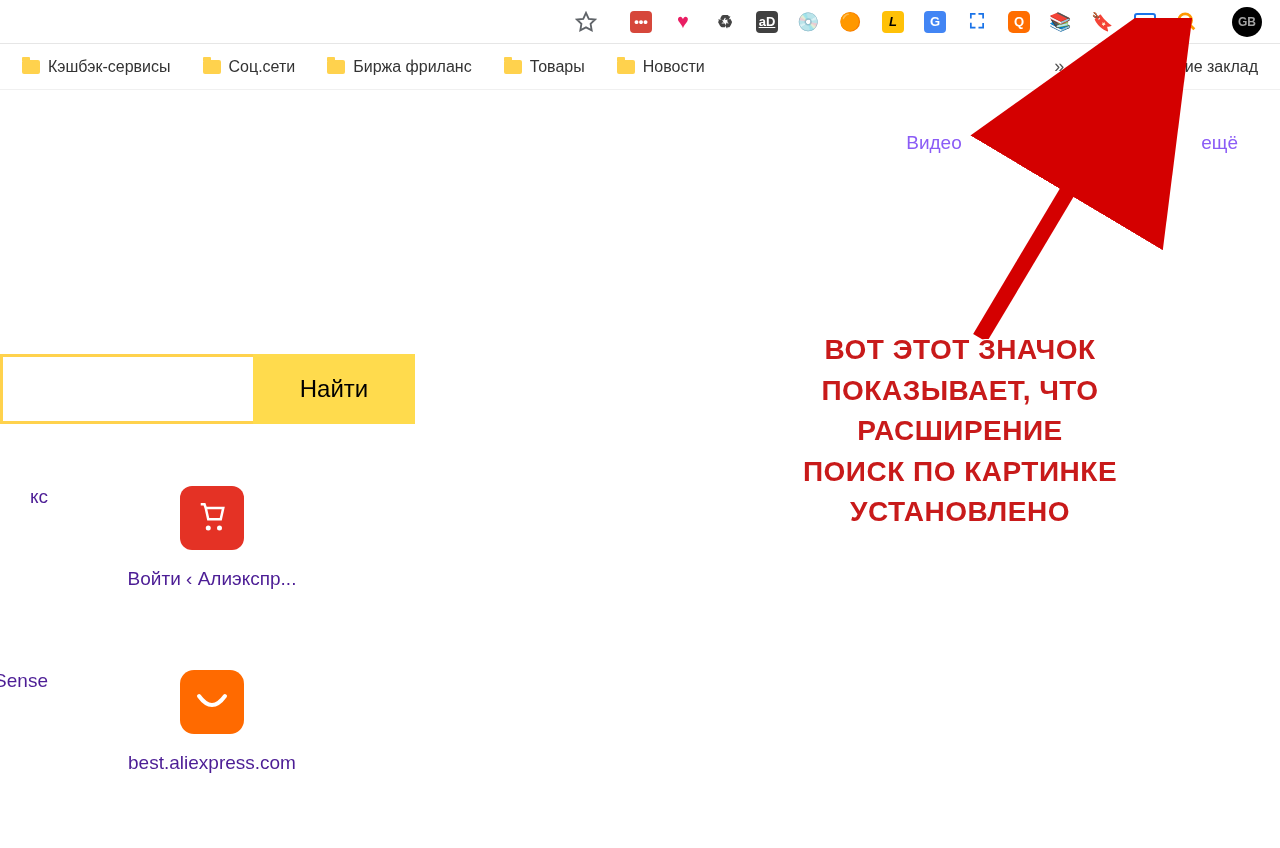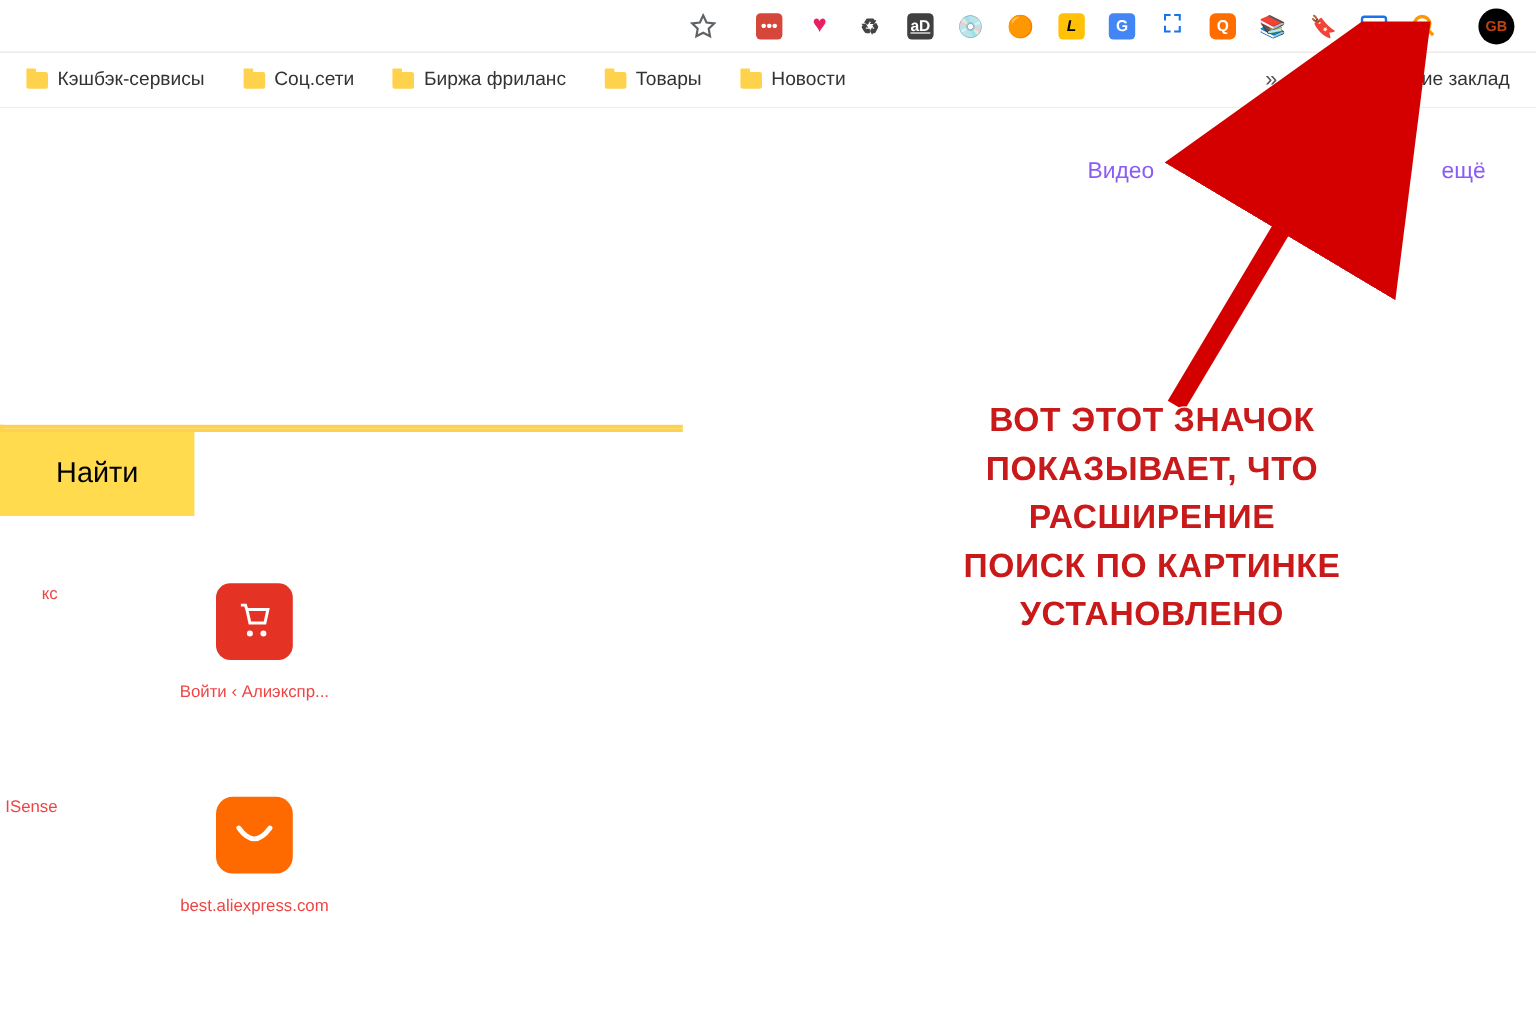--- a/index.html
+++ b/index.html
@@ -39,21 +39,21 @@
   .ext-l { background: #ffc107; color: #000; font-style: italic; }
   .ext-gt { background: #4285f4; }
   .ext-crop { color: #1a73e8; font-size: 20px; }
   .ext-q { background: #ff6d00; border-radius: 5px; }
   .ext-stack { color: #1976d2; font-size: 18px; }
   .ext-book { color: #d84315; font-size: 18px; }
   .ext-card { color: #1a73e8; font-size: 18px; border: 2px solid #1a73e8; border-radius: 3px; width:22px; height:18px;}
   .ext-search { color: #ff9800; font-size: 20px; }
   .profile-dot {
     width: 30px; height: 30px; border-radius: 50%;
-    background: #000; color: #c2410c;
+    background: #000; color: #a3a3a3;
     display: flex; align-items: center; justify-content: center;
     font-size: 12px; font-weight: bold; margin-left: 24px;
   }
 
   
   .bookmark-bar {
     height: 46px;
     display: flex;
     align-items: center;
     padding: 0 10px;
@@ -86,23 +86,22 @@
     font-size: 19px;
     color: #8b5cf6;
   }
   .page-nav span { cursor: pointer; }
 
   
   .search-wrap {
     position: absolute;
     left: 0;
     top: 354px;
-    width: 569px;
-    display: flex;
-    flex-direction: column;
+    width: 415px;
+    display: flex;
   }
   .search-input {
     flex: 1;
     height: 70px;
     border: 3px solid #ffd24d;
     border-right: none;
     background: #fff;
   }
   .search-btn {
     width: 162px;
@@ -134,21 +133,21 @@
   .tile.partial-left { width: 48px; align-items: flex-end; }
   .tile-icon {
     width: 64px; height: 64px;
     border-radius: 12px;
     background: #f3f3f3;
     display: flex; align-items: center; justify-content: center;
     font-size: 28px; color: #fff;
   }
   .tile-icon.ali { background: #e43225; }
   .tile-icon.ali2 { background: #ff6a00; border-radius: 14px; }
-  .tile-label { font-size: 14px; color: #ef4444; text-align: center; white-space: nowrap; }
+  .tile-label { font-size: 19px; color: #4c1d95; text-align: center; white-space: nowrap; }
   .tile.partial-left .tile-label { text-align: right; }
 
   
   .arrow-svg {
     position: absolute;
     left: 780px;
     top: 18px;
     pointer-events: none;
   }
   .annotation {

